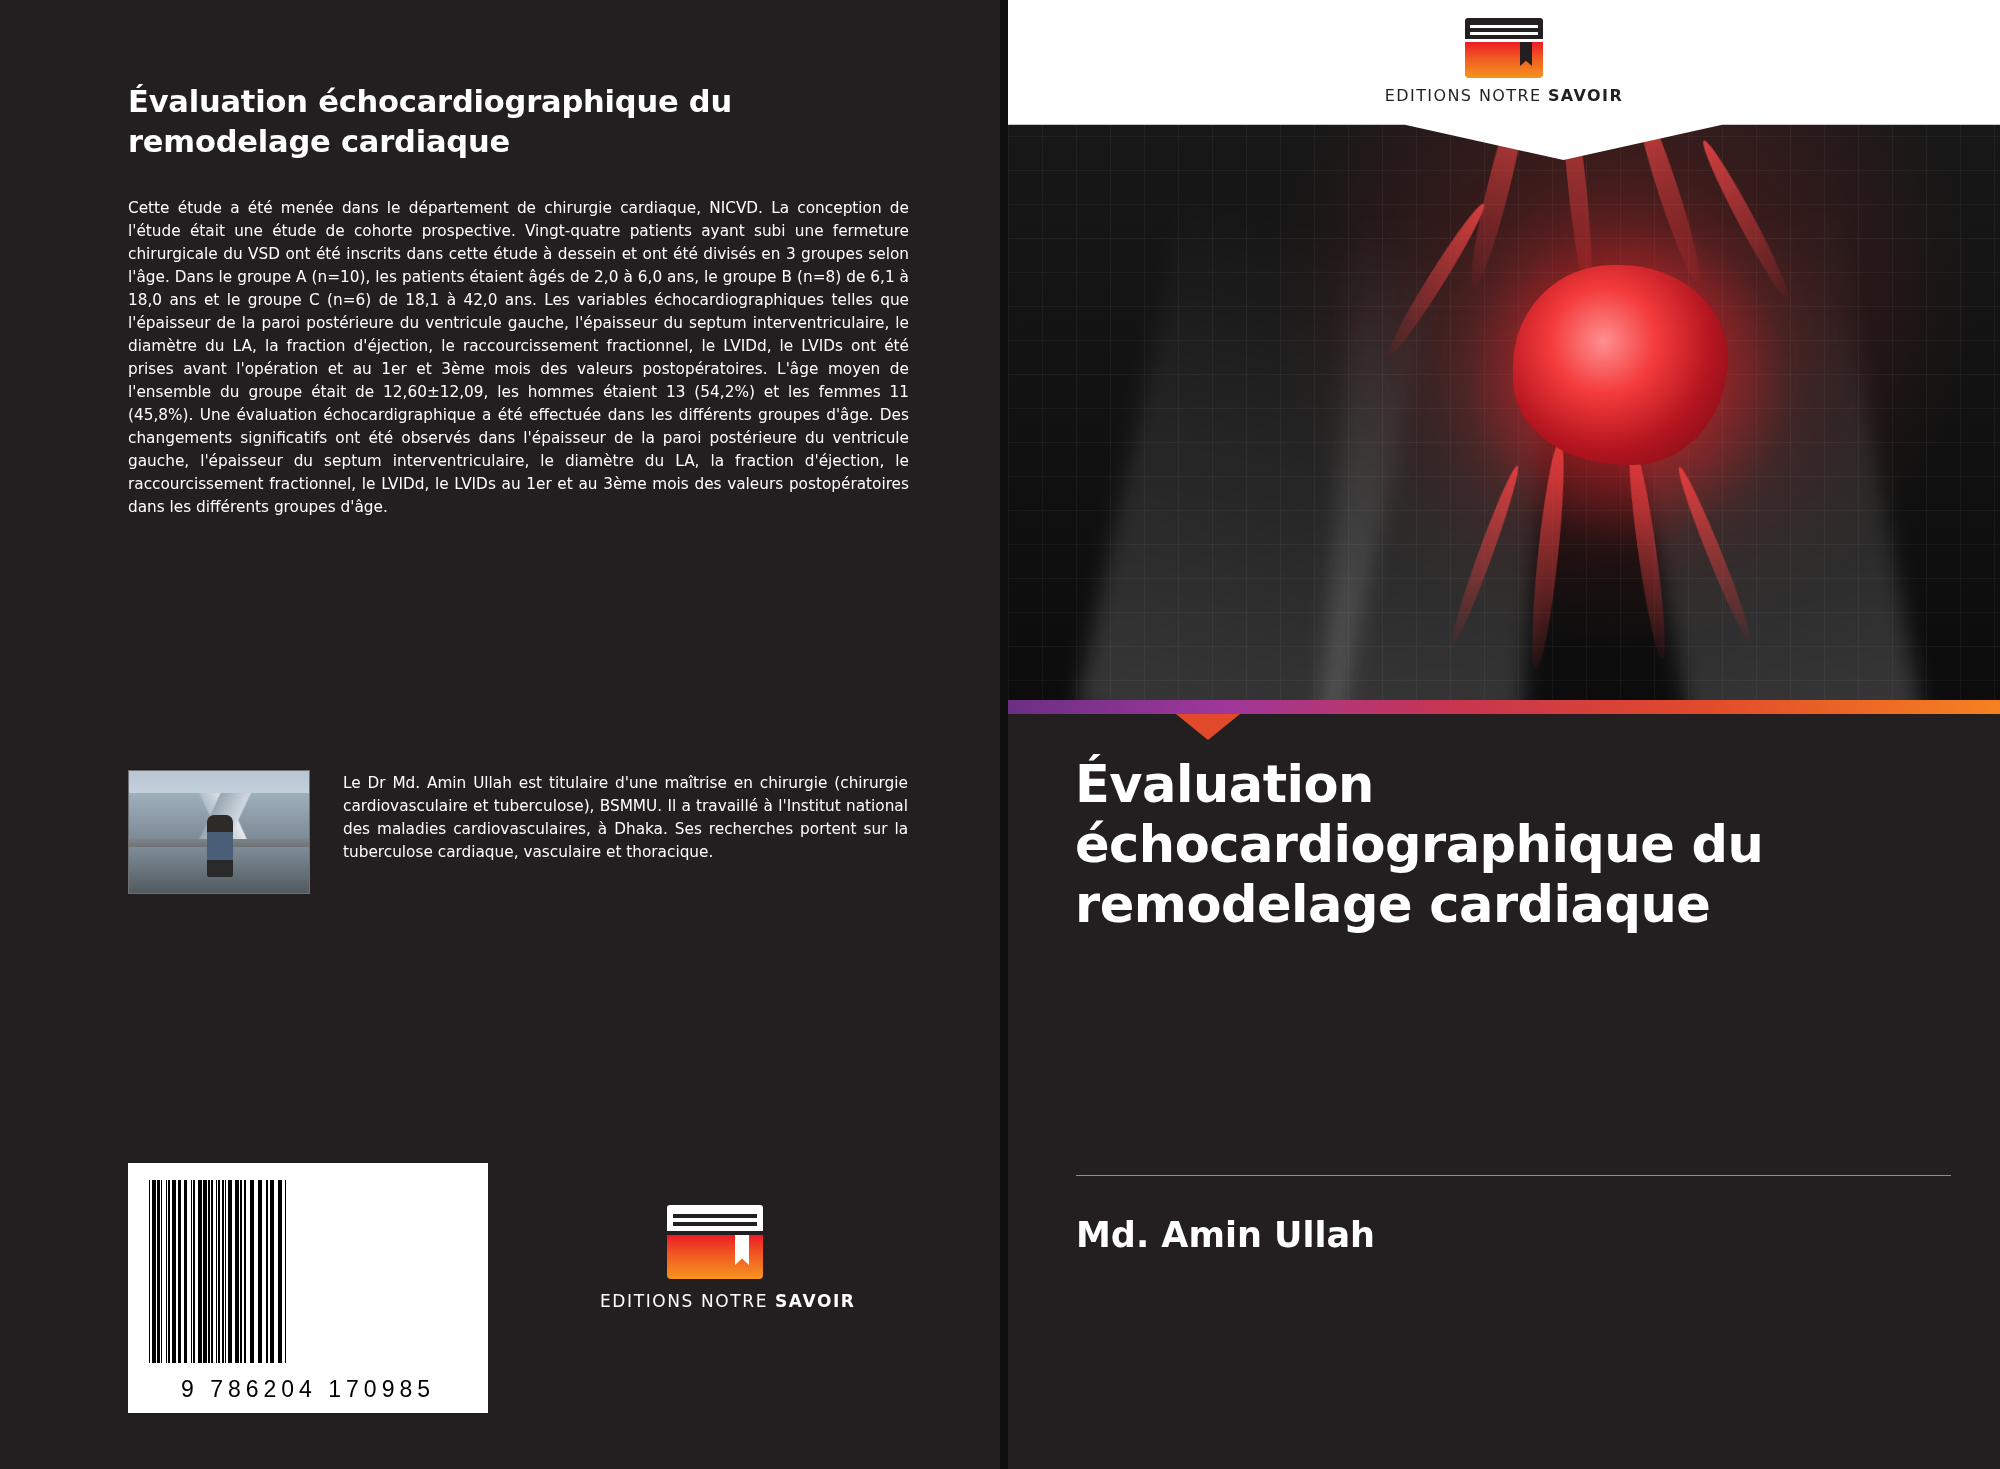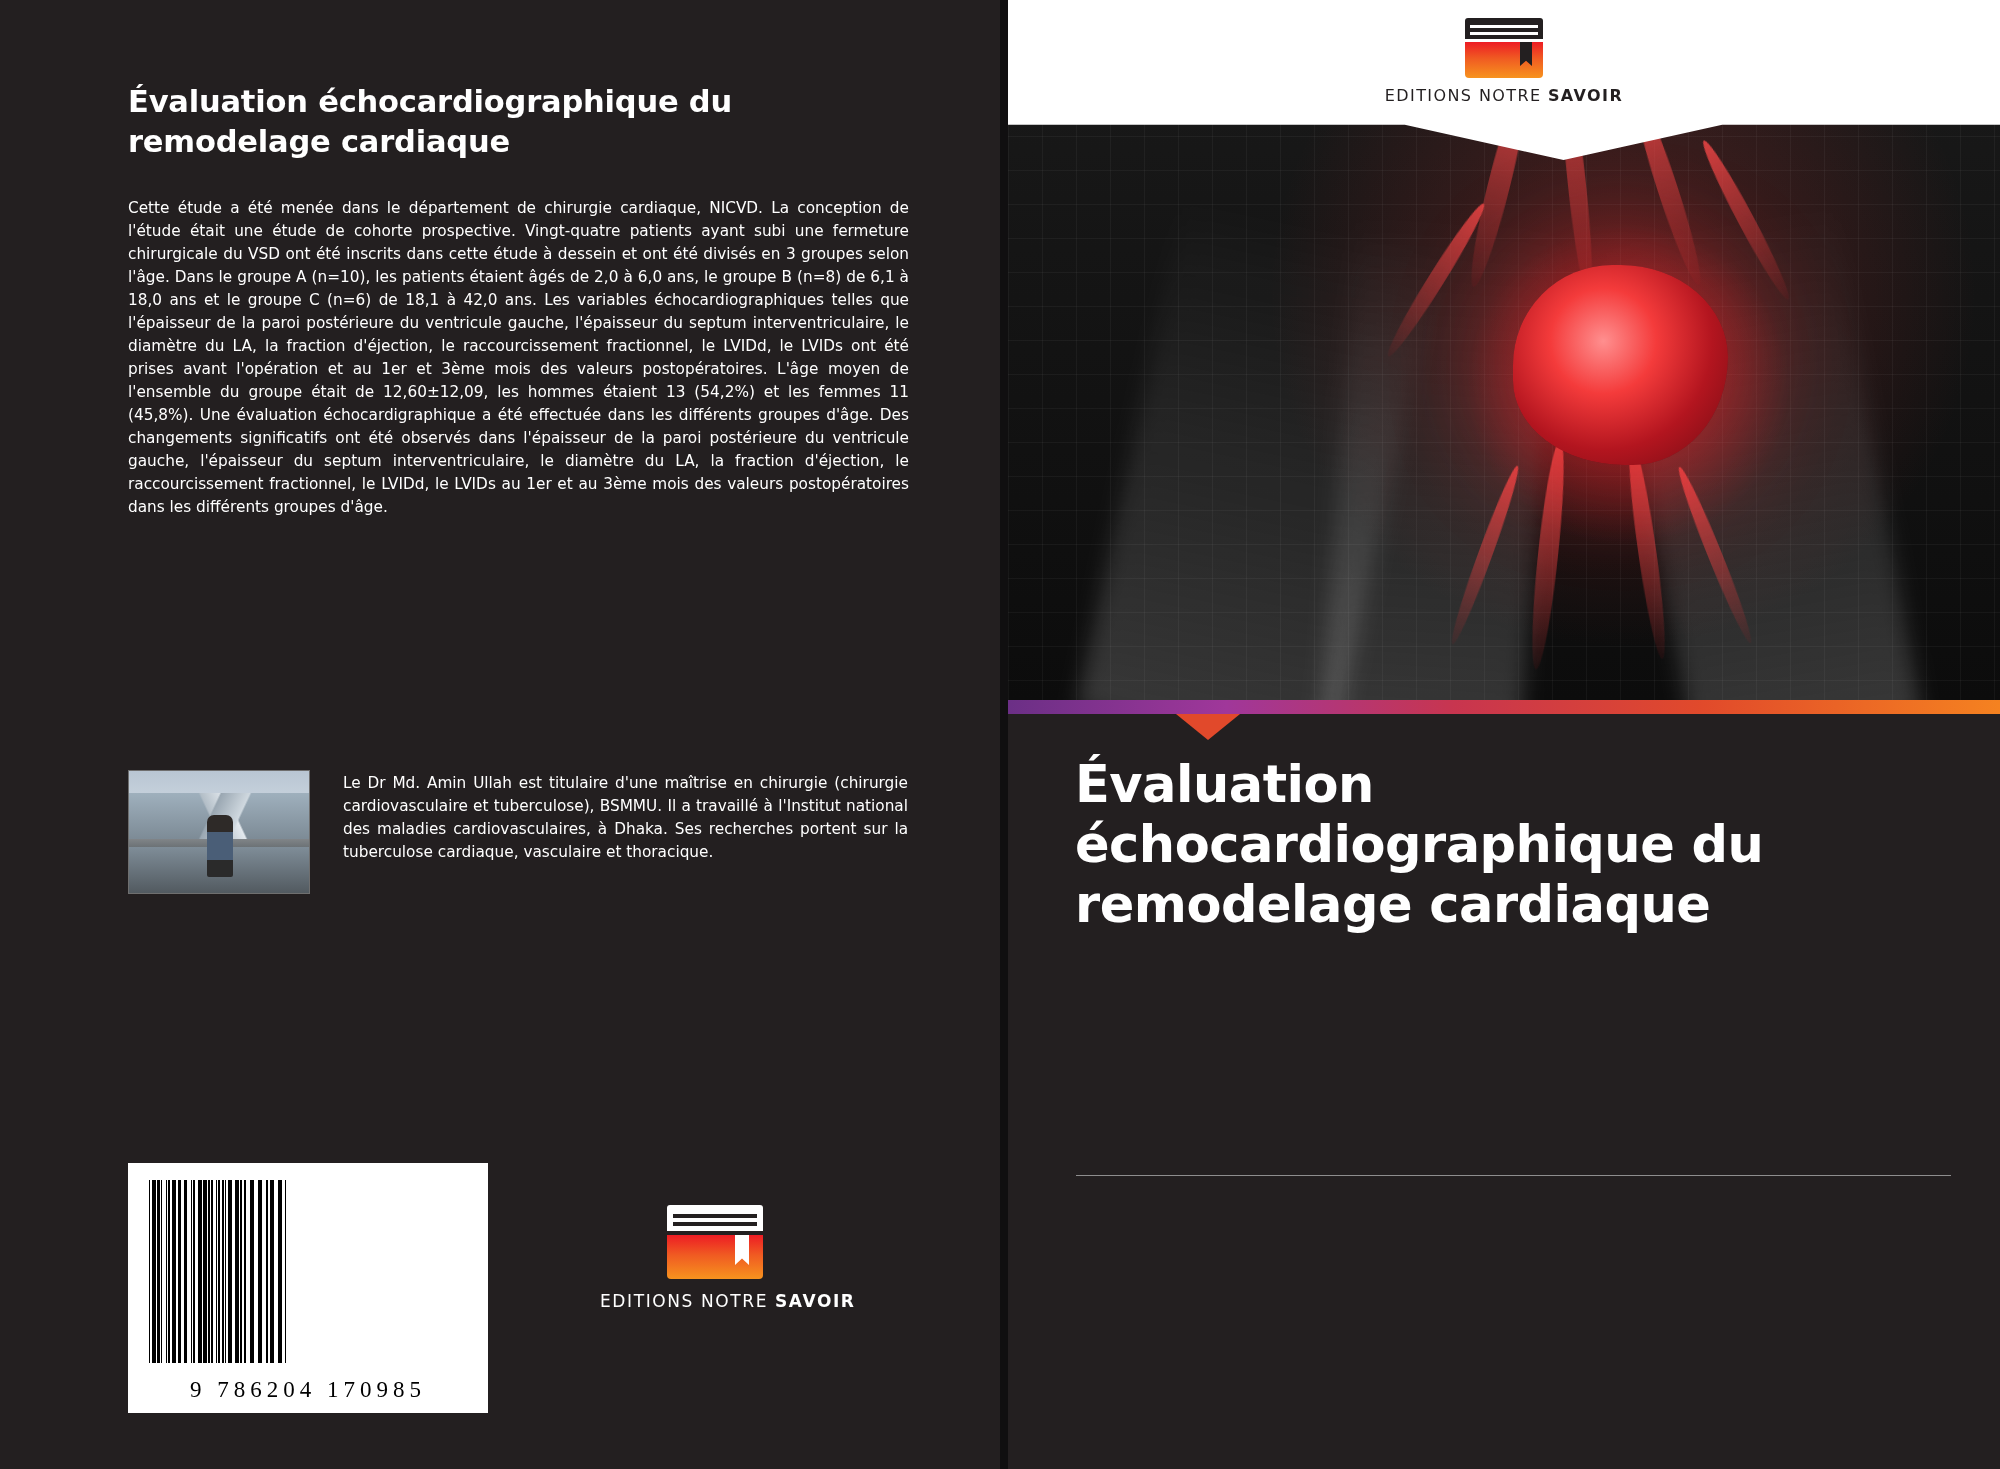--- a/index.html
+++ b/index.html
@@ -110,21 +110,21 @@
     display: block;
     background: #000;
     height: 100%;
   }
   .barcode-digits {
     position: absolute;
     left: 0; bottom: 10px;
     width: 100%;
     text-align: center;
     color: #000;
-    font-family: Liberation Serif, serif;
+    font-family: Liberation Sans, sans-serif;
     font-size: 23px;
     letter-spacing: 5px;
   }
   .pub-logo-back {
     position: absolute;
     left: 600px; top: 1205px;
     width: 230px;
     text-align: center;
   }
 
@@ -439,15 +439,16 @@
         </div>
         <div class="logo-text"><span>EDITIONS NOTRE </span><b>SAVOIR</b></div>
       </div>
     </div>
 
     <div class="color-bar"></div>
     <div class="notch"></div>
 
     <div class="front-title">Évaluation échocardiographique du remodelage cardiaque</div>
     <div class="rule"></div>
+    <div class="front-author">Md. Amin Ullah</div>
   </div>
 
 </div>
 
 </body></html>

